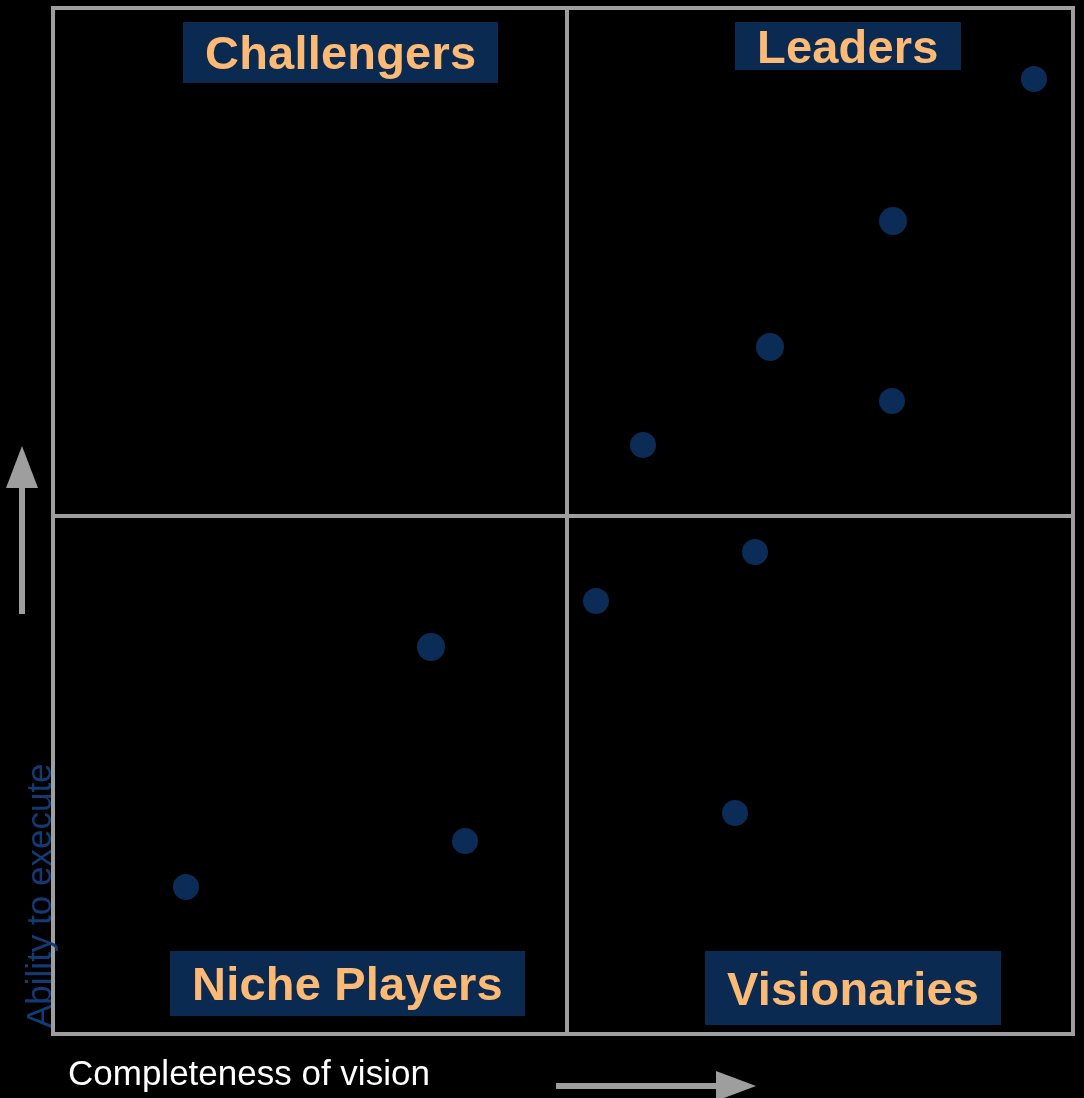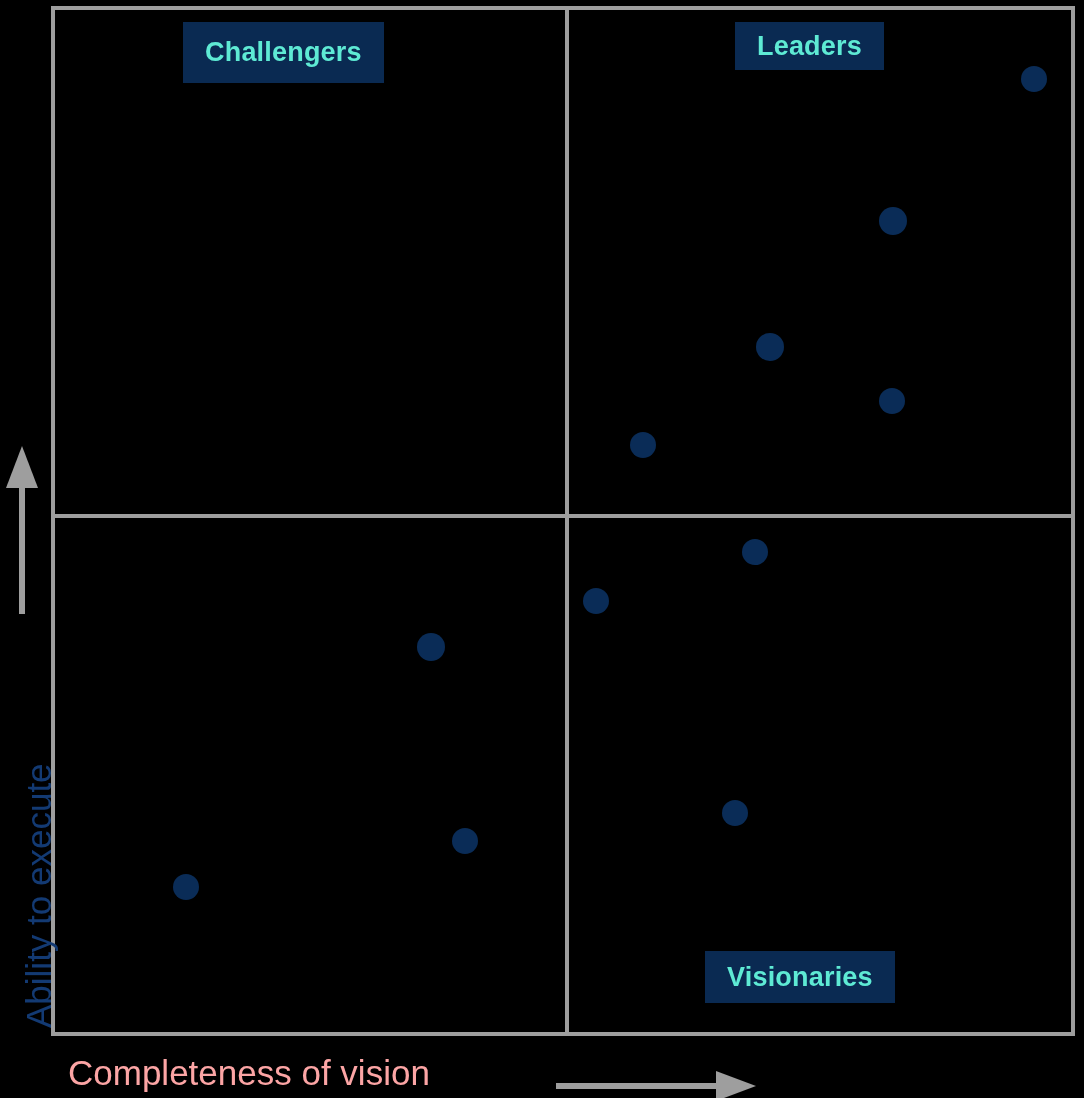--- a/index.html
+++ b/index.html
@@ -48,50 +48,50 @@
     top: 514px;
     width: 1024px;
     height: 4px;
     background: #9e9e9e;
   }
 
   
   .quad-label {
     position: absolute;
     background: #0a2a52;
-    color: #5eead4;
-    font-size: 27px;
+    color: #fdba74;
+    font-size: 47px;
     font-weight: bold;
     letter-spacing: 0.2px;
     display: flex;
     align-items: center;
     justify-content: center;
     padding: 11px 22px;
     box-sizing: border-box;
     white-space: nowrap;
   }
   .quad-challengers { left: 183px; top: 22px;  height: 61px; }
   .quad-leaders     { left: 735px; top: 22px;  height: 48px; }
   .quad-niche       { left: 170px; top: 951px; height: 65px; }
-  .quad-visionaries { left: 705px; top: 951px; height: 52px; }
+  .quad-visionaries { left: 705px; top: 951px; height: 74px; }
 
   
   .vendor-dot {
     position: absolute;
     background: #0a2c57;
     border-radius: 50%;
     transform: translate(-50%, -50%);
   }
 
   
   .axis-x {
     position: absolute;
     left: 68px;
     top: 1053px;
-    color: #fca5a5;
+    color: #ffffff;
     font-size: 35px;
     white-space: nowrap;
   }
   .axis-y {
     position: absolute;
     left: -141px;
     top: 828px;
     width: 360px;
     color: #133a73;
     font-size: 35px;
@@ -121,20 +121,21 @@
 <body>
 
 <div id="quadrant-chart">
 
   <div class="plot-frame"></div>
   <div class="divider-vertical"></div>
   <div class="divider-horizontal"></div>
 
   <div class="quad-label quad-challengers">Challengers</div>
   <div class="quad-label quad-leaders">Leaders</div>
+  <div class="quad-label quad-niche">Niche Players</div>
   <div class="quad-label quad-visionaries">Visionaries</div>
 
   <div id="dot-layer">
       <div class="vendor-dot" style="left: 1034px; top: 79px; width: 26px; height: 26px; background: rgb(10, 44, 87);"></div>
       <div class="vendor-dot" style="left: 893px; top: 221px; width: 28px; height: 28px; background: rgb(10, 44, 87);"></div>
       <div class="vendor-dot" style="left: 770px; top: 347px; width: 28px; height: 28px; background: rgb(10, 44, 87);"></div>
       <div class="vendor-dot" style="left: 892px; top: 401px; width: 26px; height: 26px; background: rgb(10, 44, 87);"></div>
       <div class="vendor-dot" style="left: 643px; top: 445px; width: 26px; height: 26px; background: rgb(10, 44, 87);"></div>
       <div class="vendor-dot" style="left: 755px; top: 552px; width: 26px; height: 26px; background: rgb(10, 44, 87);"></div>
       <div class="vendor-dot" style="left: 596px; top: 601px; width: 26px; height: 26px; background: rgb(10, 44, 87);"></div>

